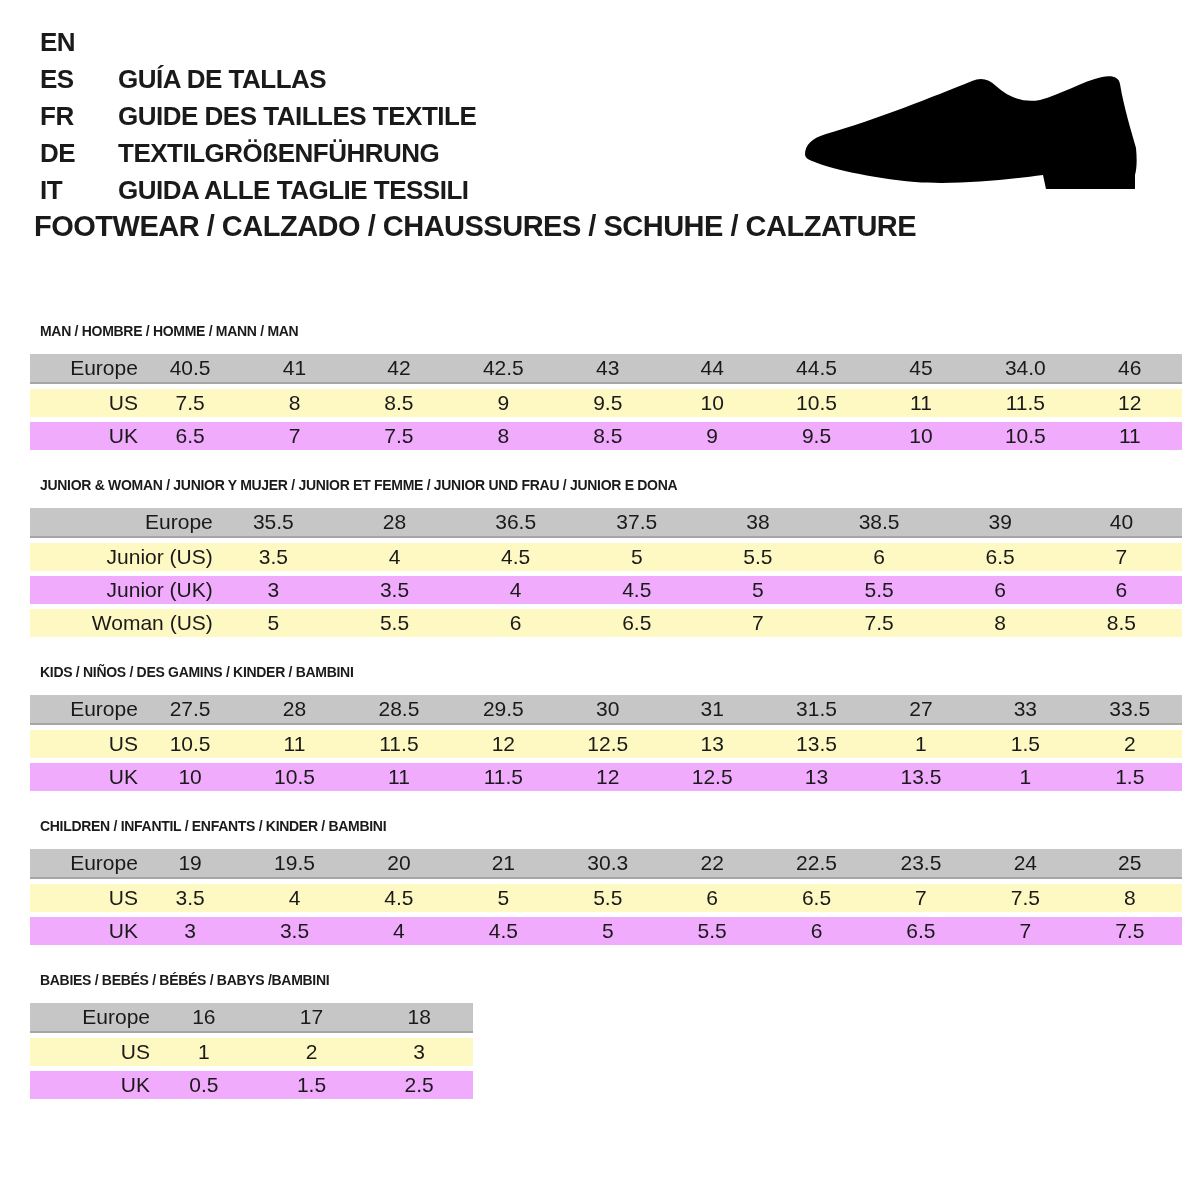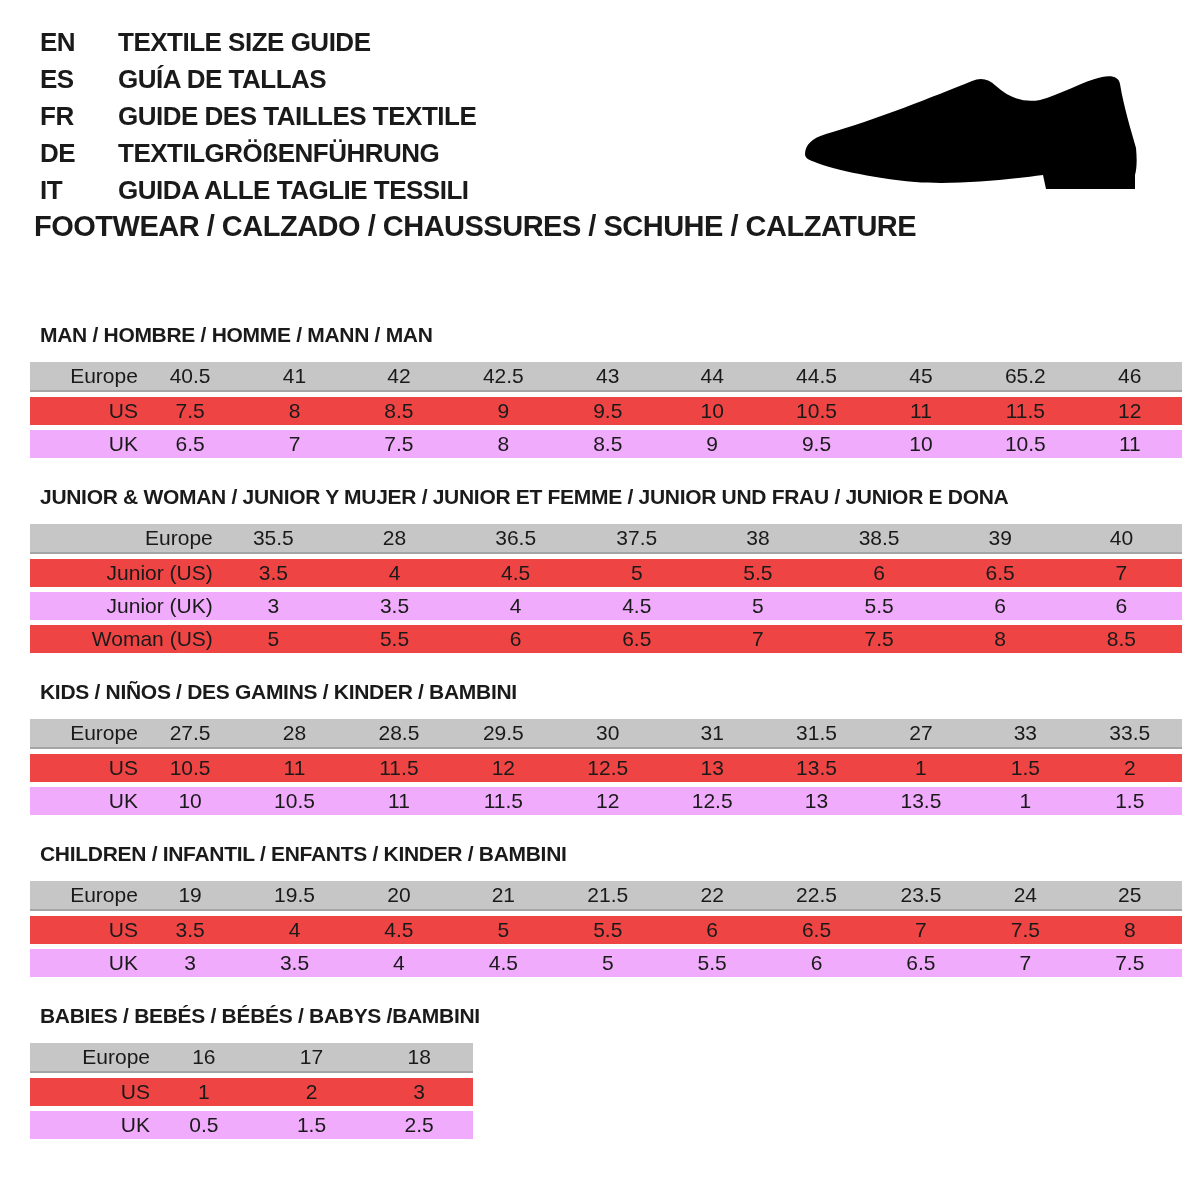--- a/index.html
+++ b/index.html
@@ -20,51 +20,50 @@
   .shoe-icon { position: absolute; top: 68px; left: 800px; width: 340px; height: auto; }
 
   .category-line {
     font-size: 29px; font-weight: 700; letter-spacing: -0.5px;
     margin: 1px 0 0 4px;
   }
 
   main { margin-top: 80px; }
   .size-section { margin-bottom: 22px; }
   .section-title {
-    font-size: 21px; font-weight: 700; letter-spacing: -0.3px;
+    font-size: 14px; font-weight: 700; letter-spacing: -0.3px;
     margin: 0 0 10px 10px;
   }
 
   .size-table {
     width: 1152px;
     border-collapse: separate;
     border-spacing: 0 5px;
     table-layout: fixed;
     font-size: 21px;
   }
   .size-table td { height: 28px; padding: 0; text-align: center; overflow: hidden; white-space: nowrap; }
   td.label-cell { text-align: right; padding-left: 10px; width: 8.5%; }
 
   #section-junior-woman td.label-cell { width: 15%; }
   #section-babies .size-table { width: 443px; }
   #section-babies td.label-cell { width: 110px; }
 
   .row-header td { background: #c6c6c6; border-bottom: 2px solid #a5a5a5; }
   .row-shaded td { background: #f0abfc; }
-  .row-plain td { background: #ef4444; }
+  .row-plain td { background: #fef9c3; }
 </style>
 </head>
 <body>
 
 <div class="page">
   <header>
     <div class="language-list">
         <div class="lang-row">
           <span class="lang-code">EN</span>
-          <span class="lang-label">TEXTILE SIZE GUIDE</span>
         </div>
         <div class="lang-row">
           <span class="lang-code">ES</span>
           <span class="lang-label">GUÍA DE TALLAS</span>
         </div>
         <div class="lang-row">
           <span class="lang-code">FR</span>
           <span class="lang-label">GUIDE DES TAILLES TEXTILE</span>
         </div>
         <div class="lang-row">
@@ -104,21 +103,21 @@
             <tr class="row-header">
               <td class="label-cell">Europe</td>
               <td class="value-cell">40.5</td>
               <td class="value-cell">41</td>
               <td class="value-cell">42</td>
               <td class="value-cell">42.5</td>
               <td class="value-cell">43</td>
               <td class="value-cell">44</td>
               <td class="value-cell">44.5</td>
               <td class="value-cell">45</td>
-              <td class="value-cell">65.2</td>
+              <td class="value-cell">34.0</td>
               <td class="value-cell">46</td>
             </tr>
             <tr class="row-plain">
               <td class="label-cell">US</td>
               <td class="value-cell">7.5</td>
               <td class="value-cell">8</td>
               <td class="value-cell">8.5</td>
               <td class="value-cell">9</td>
               <td class="value-cell">9.5</td>
               <td class="value-cell">10</td>
@@ -243,21 +242,21 @@
       <section class="size-section" id="section-children">
         <h2 class="section-title">CHILDREN / INFANTIL / ENFANTS / KINDER / BAMBINI</h2>
         <table class="size-table">
           <tbody>
             <tr class="row-header">
               <td class="label-cell">Europe</td>
               <td class="value-cell">19</td>
               <td class="value-cell">19.5</td>
               <td class="value-cell">20</td>
               <td class="value-cell">21</td>
-              <td class="value-cell">21.5</td>
+              <td class="value-cell">30.3</td>
               <td class="value-cell">22</td>
               <td class="value-cell">22.5</td>
               <td class="value-cell">23.5</td>
               <td class="value-cell">24</td>
               <td class="value-cell">25</td>
             </tr>
             <tr class="row-plain">
               <td class="label-cell">US</td>
               <td class="value-cell">3.5</td>
               <td class="value-cell">4</td>

